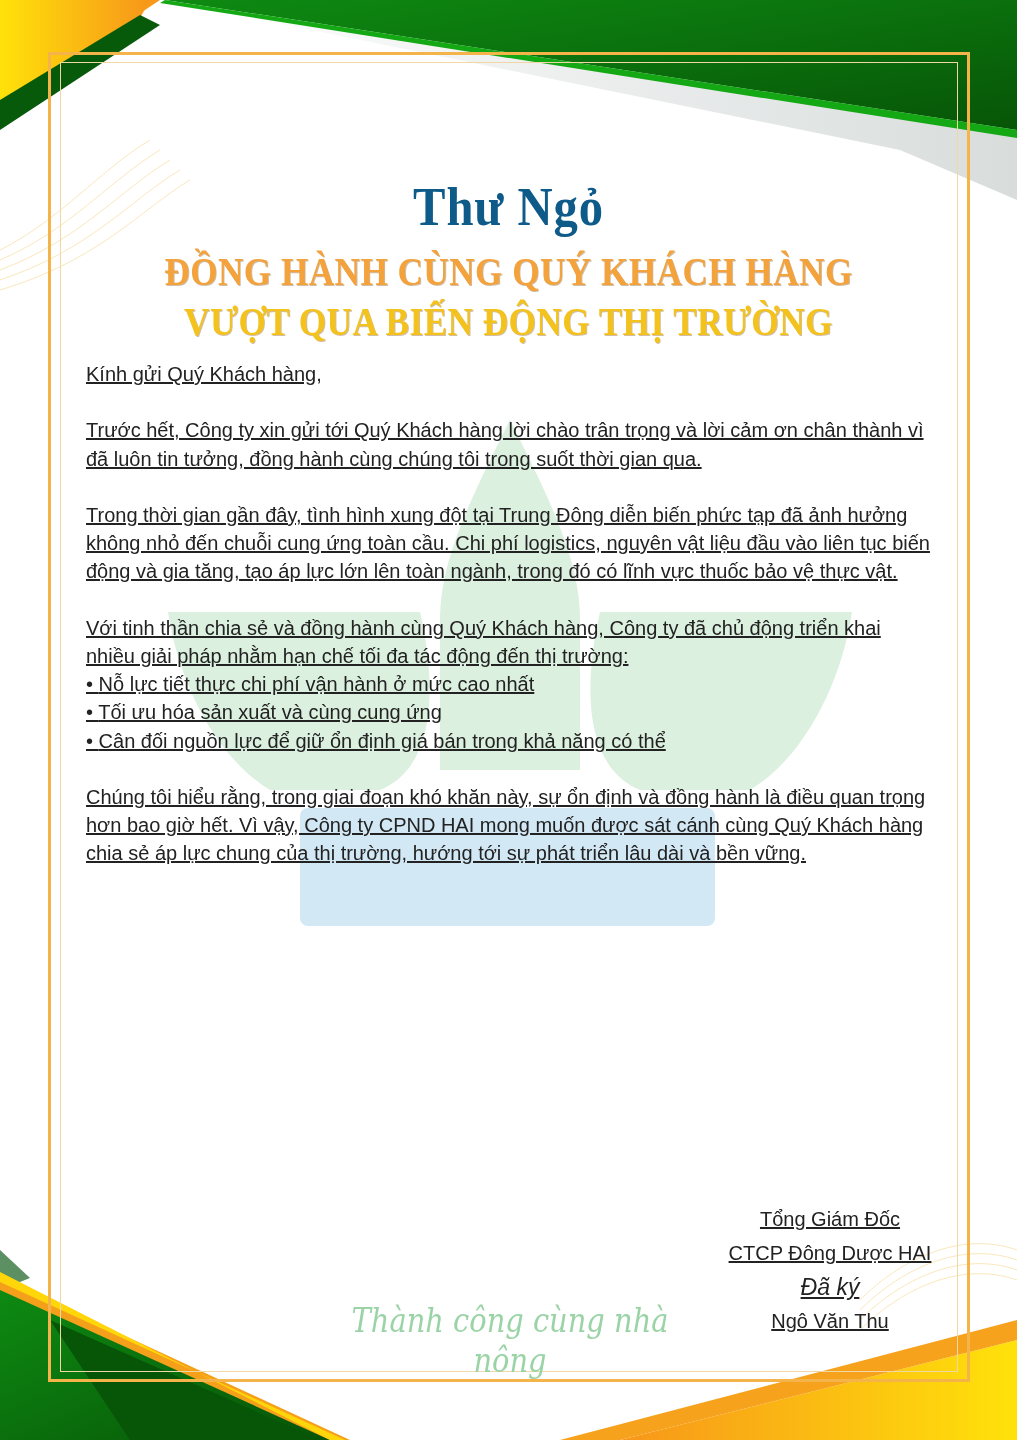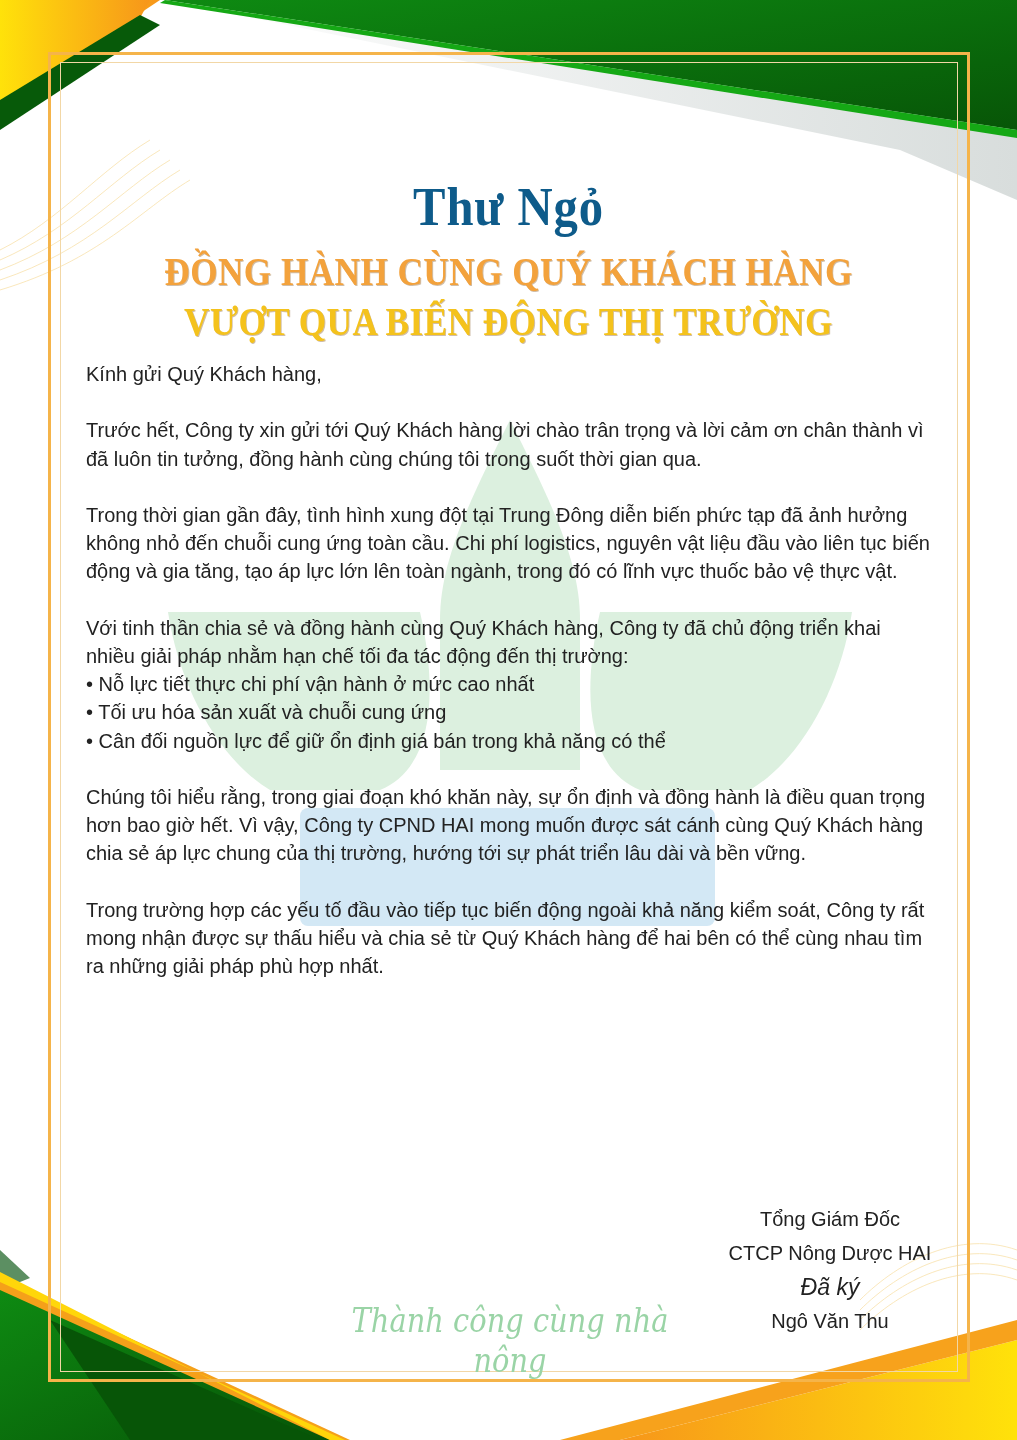--- a/index.html
+++ b/index.html
@@ -4,26 +4,26 @@
 <style>
   html, body { margin:0; padding:0; }
   body { width:1017px; height:1440px; position:relative; overflow:hidden; background:#ffffff; font-family:"Liberation Sans", "DejaVu Sans", sans-serif; }
   .layer { position:absolute; left:0; top:0; width:1017px; height:1440px; }
   .frame-outer { position:absolute; left:48px; top:52px; width:922px; height:1330px; border:3px solid #f5b44a; box-sizing:border-box; }
   .frame-inner { position:absolute; left:60px; top:62px; width:898px; height:1310px; border:1px solid #f2d7a6; box-sizing:border-box; }
   .title { position:absolute; left:0; width:1017px; text-align:center; top:176px; font-family:"Liberation Serif","DejaVu Serif",serif; font-weight:bold; font-size:54px; color:#0e5b8a; letter-spacing:1px; transform:scaleX(0.9); }
   .headline { position:absolute; left:0; width:1017px; text-align:center; font-family:"Liberation Serif","DejaVu Serif",serif; font-weight:bold; font-size:40px; letter-spacing:0.5px; transform:scaleX(0.88); text-shadow:1px 1px 0 rgba(120,70,10,0.35); }
   .h1 { top:248px; color:#f3a23c; }
   .h2 { top:298px; color:#f4c21c; }
-  .body { position:absolute; left:86px; top:360px; width:846px; font-size:20px; line-height:28.2px; color:#222; }
+  .body { position:absolute; left:86px; top:360px; width:846px; font-size:20px; line-height:28.2px; color:#222;text-decoration:underline; }
   .body p { margin:0 0 28.2px 0; }
   .body ul { list-style:none; padding:0; margin:0 0 28.2px 0; }
   .body ul li { margin:0; }
   .body ul li::before { content:"• "; }
-  .sign { position:absolute; left:700px; top:1204px; width:260px; text-align:center; font-size:20px; color:#222; }
+  .sign { position:absolute; left:700px; top:1204px; width:260px; text-align:center; font-size:20px; color:#222;text-decoration:underline; }
   .sign div { height:34px; line-height:30px; }
   .sign .signed { font-style:italic; font-size:23px; }
   .slogan { position:absolute; left:290px; top:1300px; width:440px; text-align:center; font-family:"DejaVu Serif",serif; font-style:italic; font-size:34px; color:#9ad4a6; transform:scaleX(0.85); }
 </style>
 </head>
 <body>
 
 <svg class="layer" viewBox="0 0 1017 1440" width="1017" height="1440">
   <defs>
     <linearGradient id="gy" x1="0" y1="0" x2="1" y2="0">
@@ -92,27 +92,26 @@
 <div class="headline h1">ĐỒNG HÀNH CÙNG QUÝ KHÁCH HÀNG</div>
 <div class="headline h2">VƯỢT QUA BIẾN ĐỘNG THỊ TRƯỜNG</div>
 
 <div class="body">
   <p>Kính gửi Quý Khách hàng,</p>
   <p>Trước hết, Công ty xin gửi tới Quý Khách hàng lời chào trân trọng và lời cảm ơn chân thành vì đã luôn tin tưởng, đồng hành cùng chúng tôi trong suốt thời gian qua.</p>
   <p>Trong thời gian gần đây, tình hình xung đột tại Trung Đông diễn biến phức tạp đã ảnh hưởng không nhỏ đến chuỗi cung ứng toàn cầu. Chi phí logistics, nguyên vật liệu đầu vào liên tục biến động và gia tăng, tạo áp lực lớn lên toàn ngành, trong đó có lĩnh vực thuốc bảo vệ thực vật.</p>
   <p style="margin-bottom:0">Với tinh thần chia sẻ và đồng hành cùng Quý Khách hàng, Công ty đã chủ động triển khai nhiều giải pháp nhằm hạn chế tối đa tác động đến thị trường:</p>
   <ul>
     <li>Nỗ lực tiết thực chi phí vận hành ở mức cao nhất</li>
-    <li>Tối ưu hóa sản xuất và chuỗi cung ứng</li>
+    <li>Tối ưu hóa sản xuất và cùng cung ứng</li>
     <li>Cân đối nguồn lực để giữ ổn định giá bán trong khả năng có thể</li>
   </ul>
   <p>Chúng tôi hiểu rằng, trong giai đoạn khó khăn này, sự ổn định và đồng hành là điều quan trọng hơn bao giờ hết. Vì vậy, Công ty CPND HAI mong muốn được sát cánh cùng Quý Khách hàng chia sẻ áp lực chung của thị trường, hướng tới sự phát triển lâu dài và bền vững.</p>
-  <p>Trong trường hợp các yếu tố đầu vào tiếp tục biến động ngoài khả năng kiểm soát, Công ty rất mong nhận được sự thấu hiểu và chia sẻ từ Quý Khách hàng để hai bên có thể cùng nhau tìm ra những giải pháp phù hợp nhất.</p>
 </div>
 
 <div class="sign">
   <div>Tổng Giám Đốc</div>
-  <div>CTCP Nông Dược HAI</div>
+  <div>CTCP Đông Dược HAI</div>
   <div class="signed">Đã ký</div>
   <div>Ngô Văn Thu</div>
 </div>
 
 <div class="slogan">Thành công cùng nhà nông</div>
 
 </body></html>

